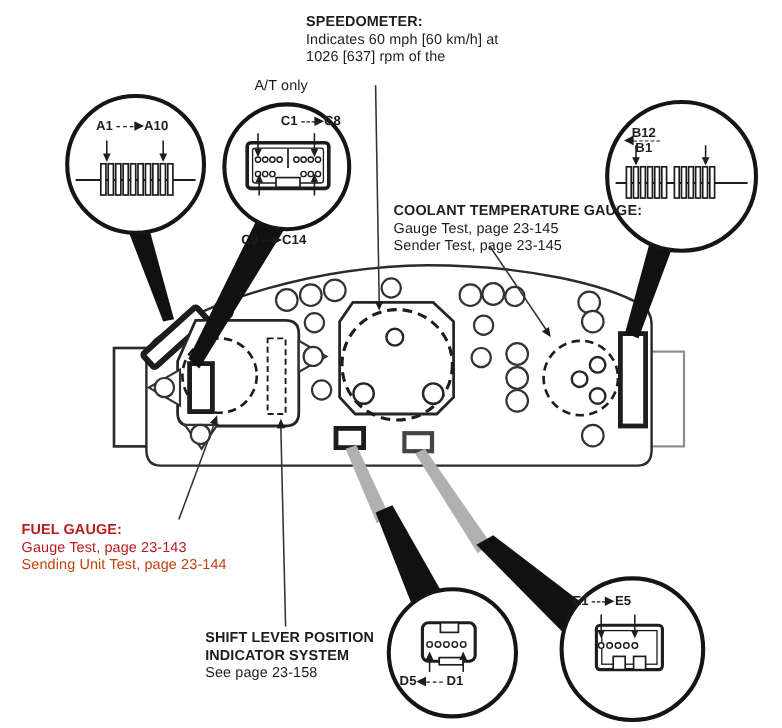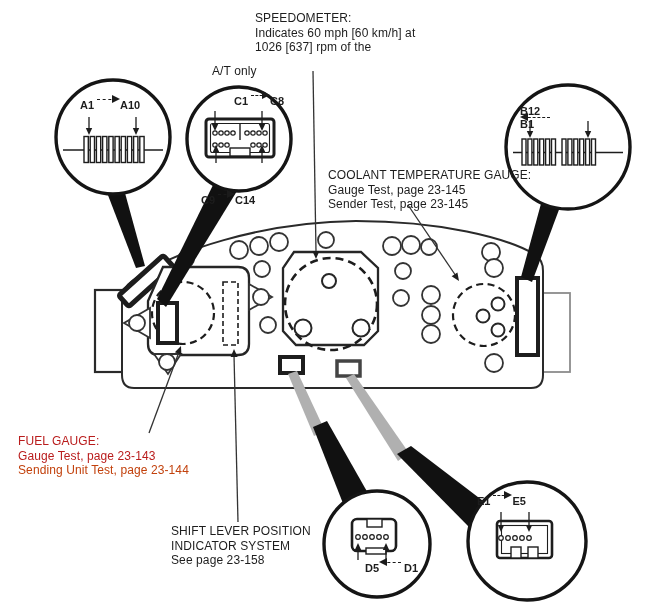--- a/index.html
+++ b/index.html
@@ -1,23 +1,23 @@
 <!DOCTYPE html>
 <html><head>
 <meta charset="utf-8">
 <style>
   html,body{margin:0;padding:0;background:#e9e9e9;}
   .stage{position:relative;width:652px;height:607px;background:#ffffff;overflow:hidden;
          font-family:"Liberation Sans",sans-serif;color:#1d1d1d;}
   .stage svg{position:absolute;left:0;top:0;}
   .note{position:absolute;font-size:12px;line-height:14.6px;letter-spacing:.1px;white-space:nowrap;}
-  .note .b{font-weight:normal;}
+  .note .b{font-weight:bold;}
   .gray{color:#b91c1c;}
   .dark{color:#c2410c;}
-  .pinrow{position:absolute;display:flex;align-items:flex-start;font-size:11px;font-weight:bold;
+  .pinrow{position:absolute;display:flex;align-items:center;font-size:11px;font-weight:bold;
           letter-spacing:0;white-space:nowrap;line-height:12px;}
   .darr{position:relative;height:0;border-top:1.7px dashed #1b1b1b;margin:0 3px;}
   .darr.r::after{content:"";position:absolute;right:-3px;top:-4.9px;width:0;height:0;
         border-left:8px solid #1b1b1b;border-top:4px solid transparent;border-bottom:4px solid transparent;}
   .darr.l::before{content:"";position:absolute;left:-3px;top:-4.9px;width:0;height:0;
         border-right:8px solid #1b1b1b;border-top:4px solid transparent;border-bottom:4px solid transparent;}
   .w20{width:20px}.w28{width:27px}.w16{width:16px}.w14{width:14px}.w19{width:19px}
 </style>
 </head>
 <body>
@@ -266,21 +266,21 @@
     <span class="darr r w16"></span>
     <span>C8</span>
   </div>
 
   <div class="pinrow" style="left:201px;top:162px;margin-top:32px;">
     <span>C9</span>
     <span class="darr r w14"></span>
     <span>C14</span>
   </div>
 
-  <div class="pinrow" style="left:365px;top:562px;">
+  <div class="pinrow" style="left:333px;top:562px;">
     <span>D5</span>
     <span class="darr l w19"></span>
     <span>D1</span>
   </div>
 
   <div class="pinrow" style="left:477px;top:495px;">
     <span>E1</span>
     <span class="darr r w16"></span>
     <span>E5</span>
   </div>

